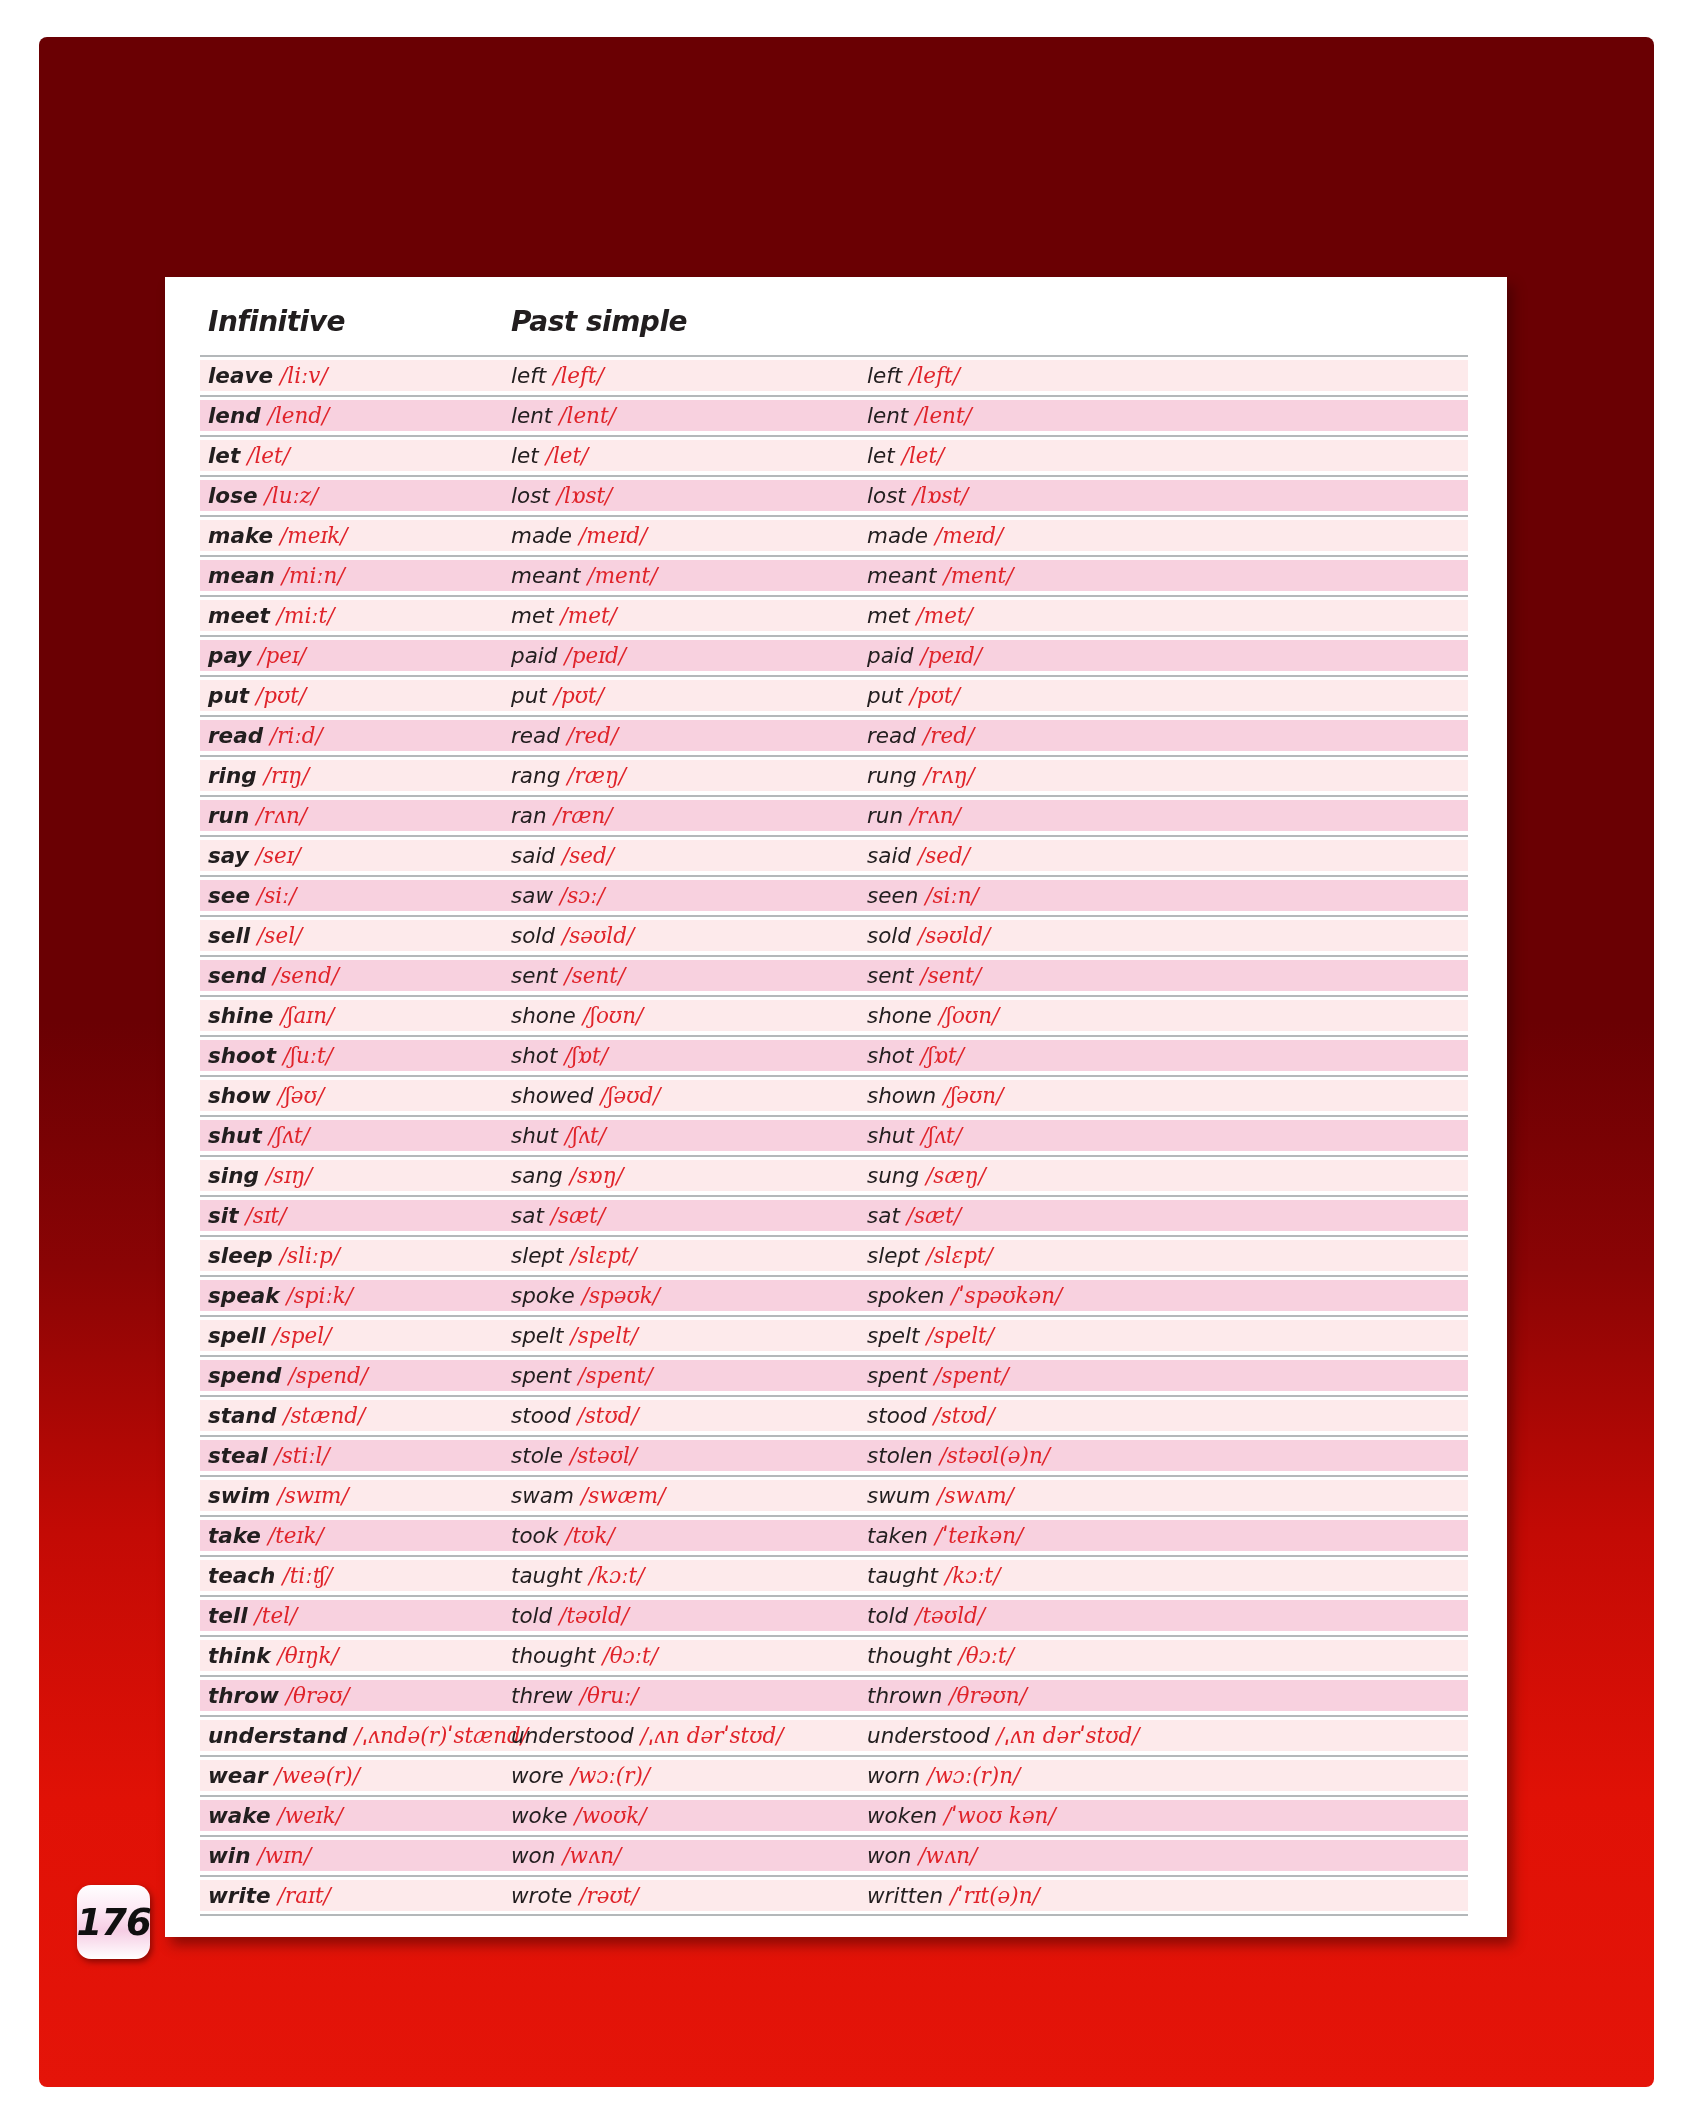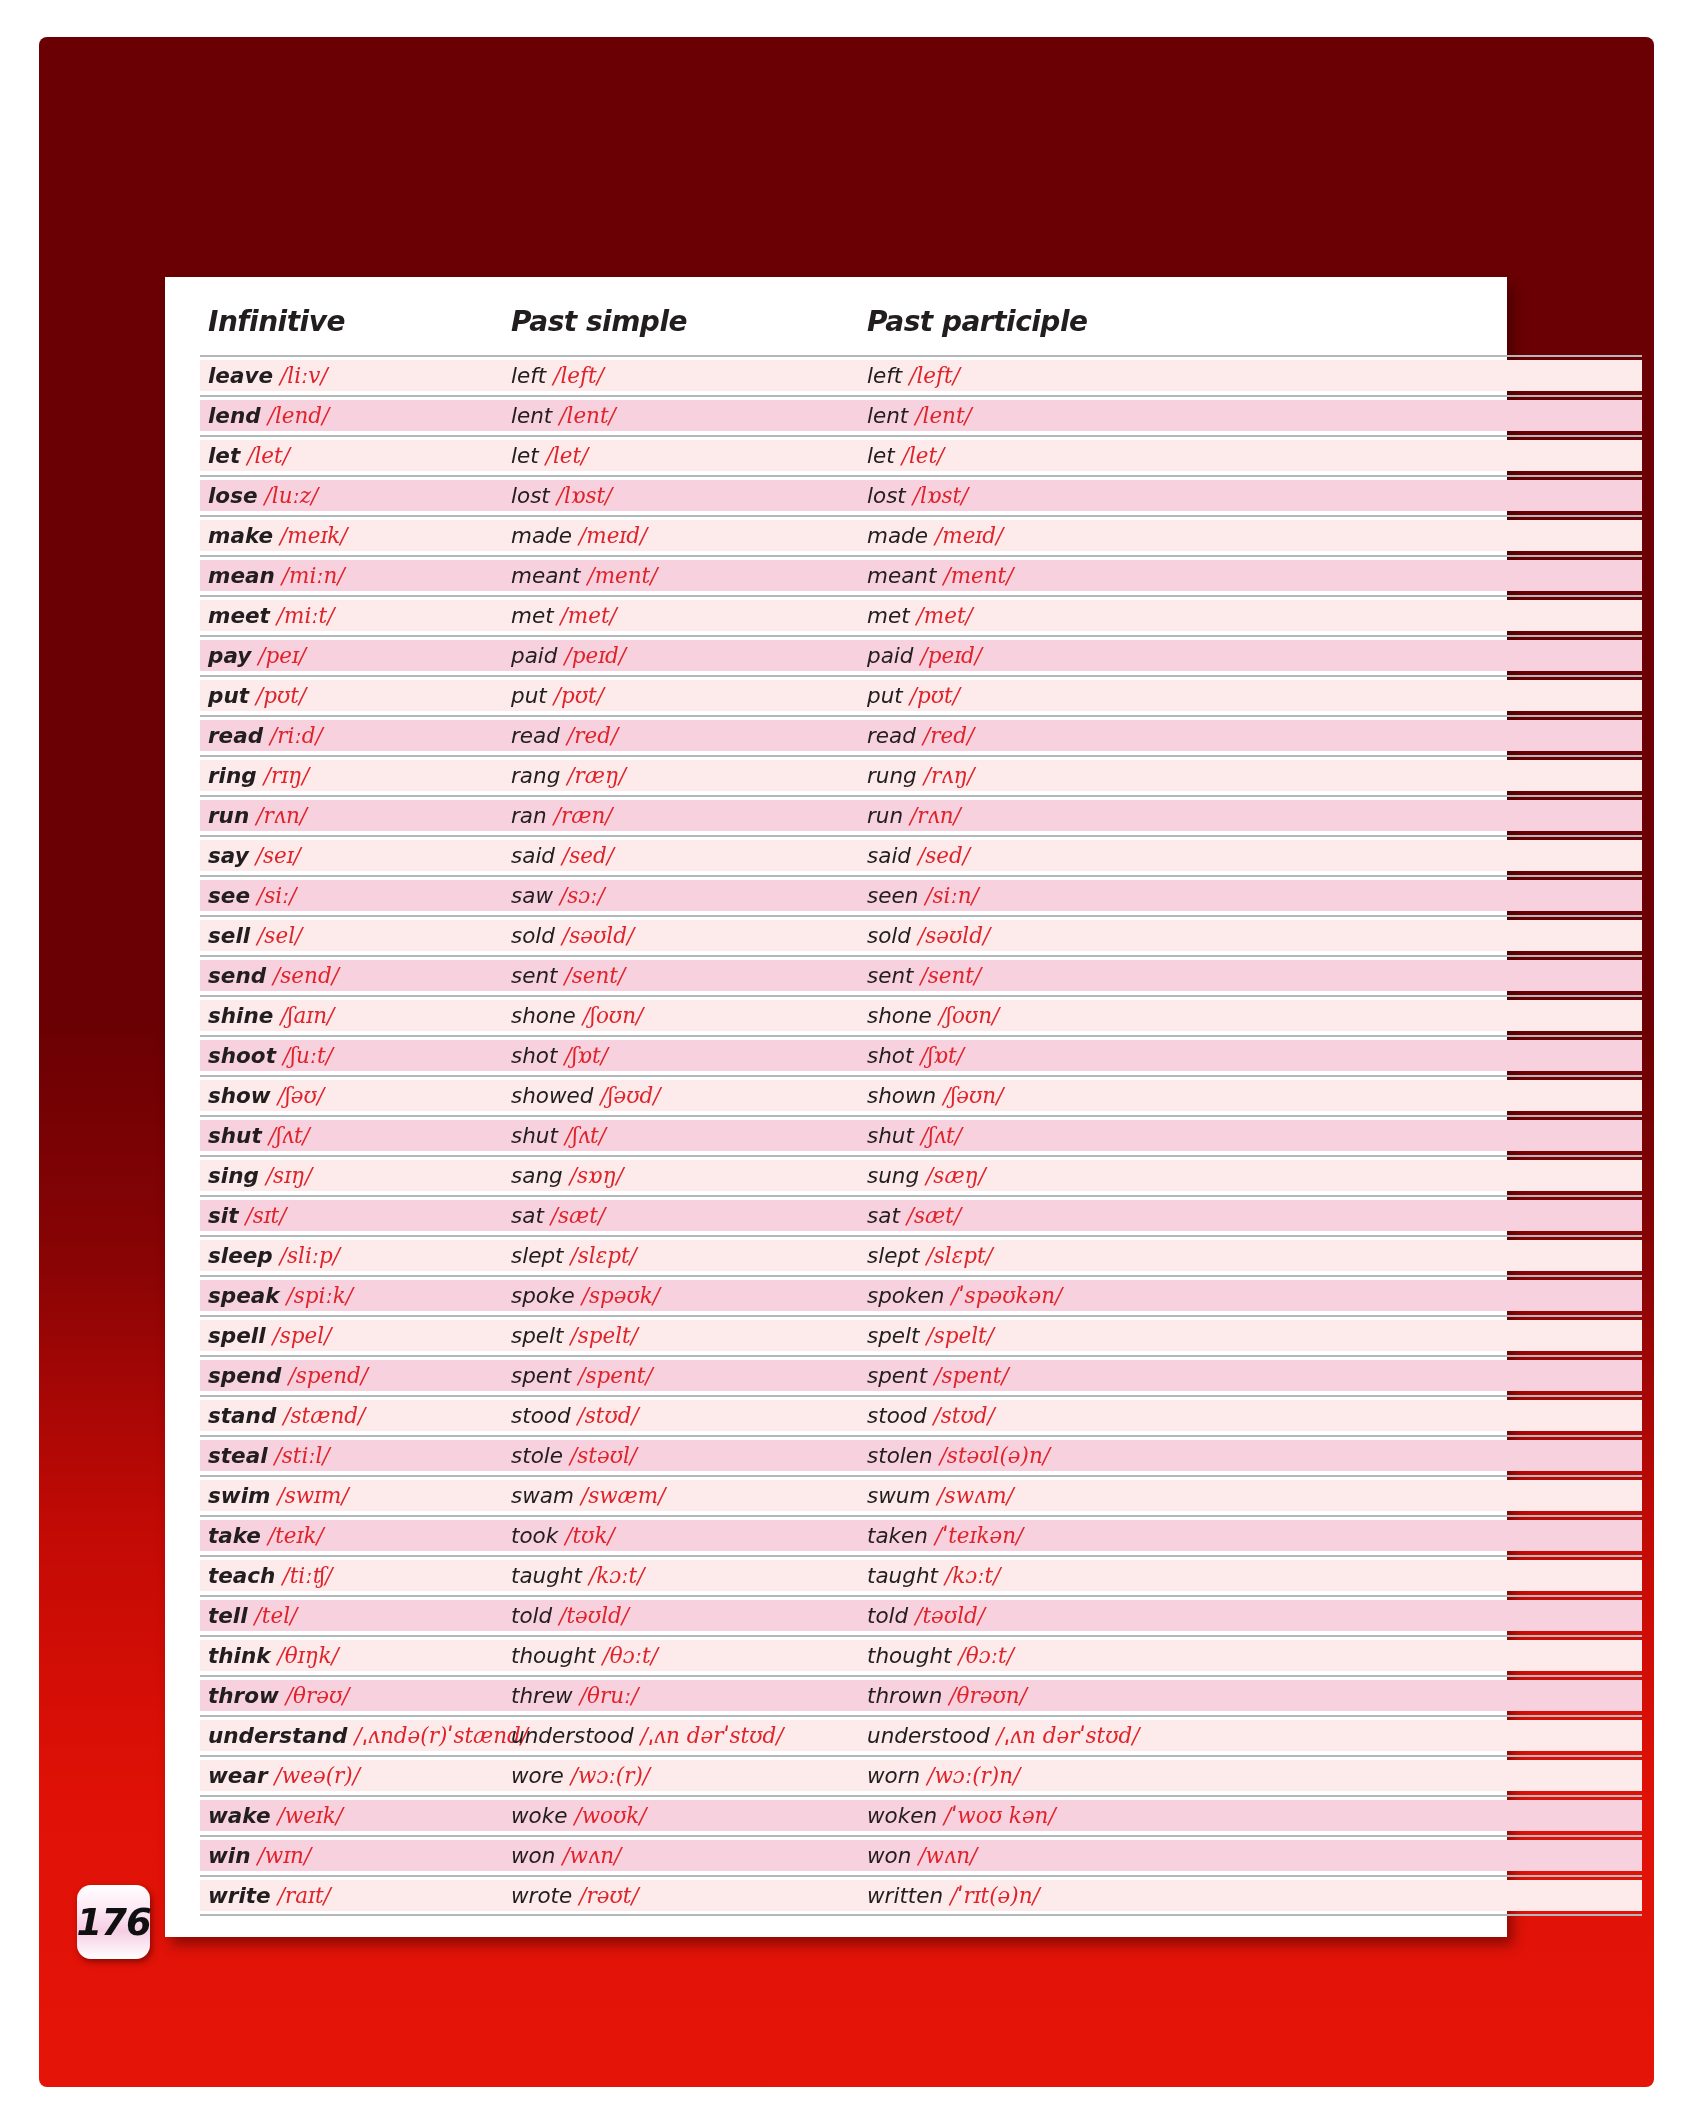--- a/index.html
+++ b/index.html
@@ -14,21 +14,21 @@
   .red-panel{position:absolute;left:39px;top:37px;width:1615px;height:2050px;border-radius:8px;
         background:linear-gradient(180deg,var(--maroon_top) 0%,var(--maroon_top) 48%,
           #8a0405 60%,#c30a05 73%,#e01106 86%,var(--bright_red_bottom) 100%);}
   .card{position:absolute;left:126px;top:240px;width:1342px;height:1660px;background:var(--card_white);
         box-shadow:6px 8px 12px rgba(40,0,0,0.45);}
   
   .thead{position:absolute;left:35px;top:25px;width:1268px;display:grid;
          grid-template-columns:303px 356px 609px;}
   .th{padding-left:8px;font-size:28px;font-weight:700;line-height:40px;color:var(--word_black);
       letter-spacing:-0.5px;}
-  .rows{position:absolute;left:35px;top:83px;width:1442px;}
+  .rows{position:absolute;left:35px;top:83px;width:1268px;}
   .vrow{position:relative;display:grid;grid-template-columns:303px 356px 609px;
         height:31px;margin-bottom:9px;}
   .vrow.light{background:var(--row_light_pink);}
   .vrow.dark{background:var(--row_dark_pink);}
   .vrow::before{content:"";position:absolute;left:0;right:0;top:-5px;height:2px;
         background:var(--hairline_gray);}
   .vrow:last-child::after{content:"";position:absolute;left:0;right:0;bottom:-5px;height:2px;
         background:var(--hairline_gray);}
   .cell{padding-left:8px;line-height:31px;white-space:nowrap;overflow:visible;}
   .word{font-size:21.5px;color:var(--word_black);}
@@ -42,21 +42,20 @@
 </style>
 </head>
 <body>
 
 <div class="page">
   <div class="red-panel">
     <div class="card">
       <div class="thead">
         <div class="th">Infinitive</div>
         <div class="th">Past simple</div>
-        <div class="th">Past participle</div>
       </div>
       <div class="rows" id="rows">
           <div class="vrow light">
             <div class="cell cell-infinitive"><span class="word">leave</span><span class="ipa">/liːv/</span></div>
             <div class="cell cell-past-simple"><span class="word">left</span><span class="ipa">/left/</span></div>
             <div class="cell cell-past-participle"><span class="word">left</span><span class="ipa">/left/</span></div>
           </div>
           <div class="vrow dark">
             <div class="cell cell-infinitive"><span class="word">lend</span><span class="ipa">/lend/</span></div>
             <div class="cell cell-past-simple"><span class="word">lent</span><span class="ipa">/lent/</span></div>

